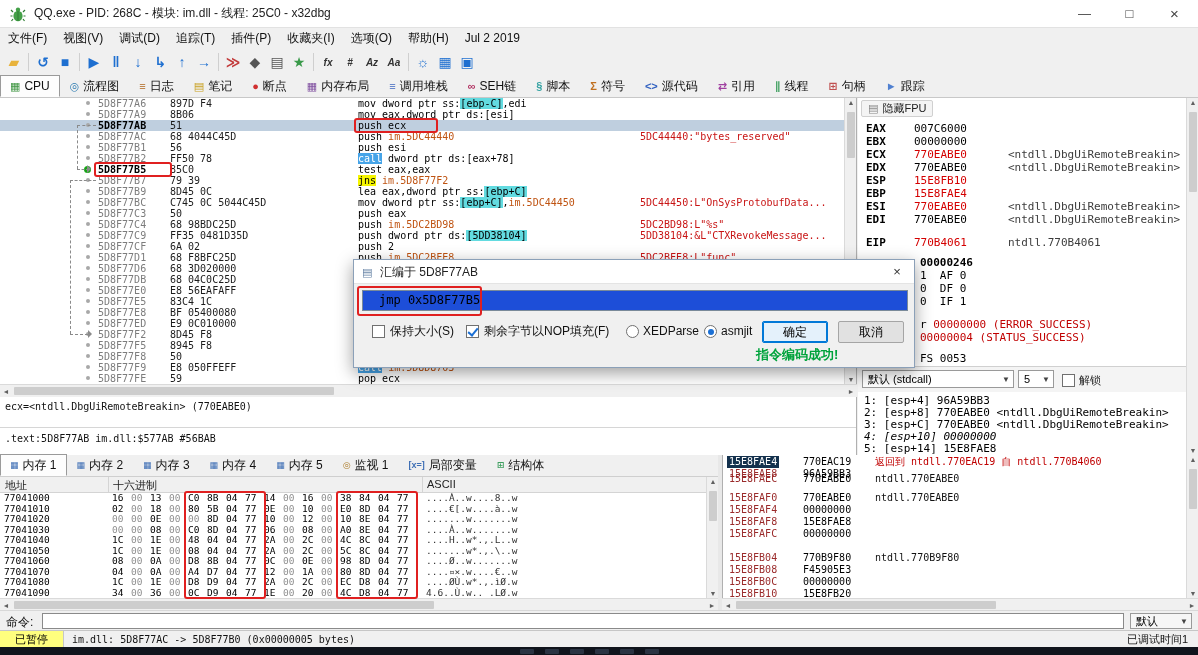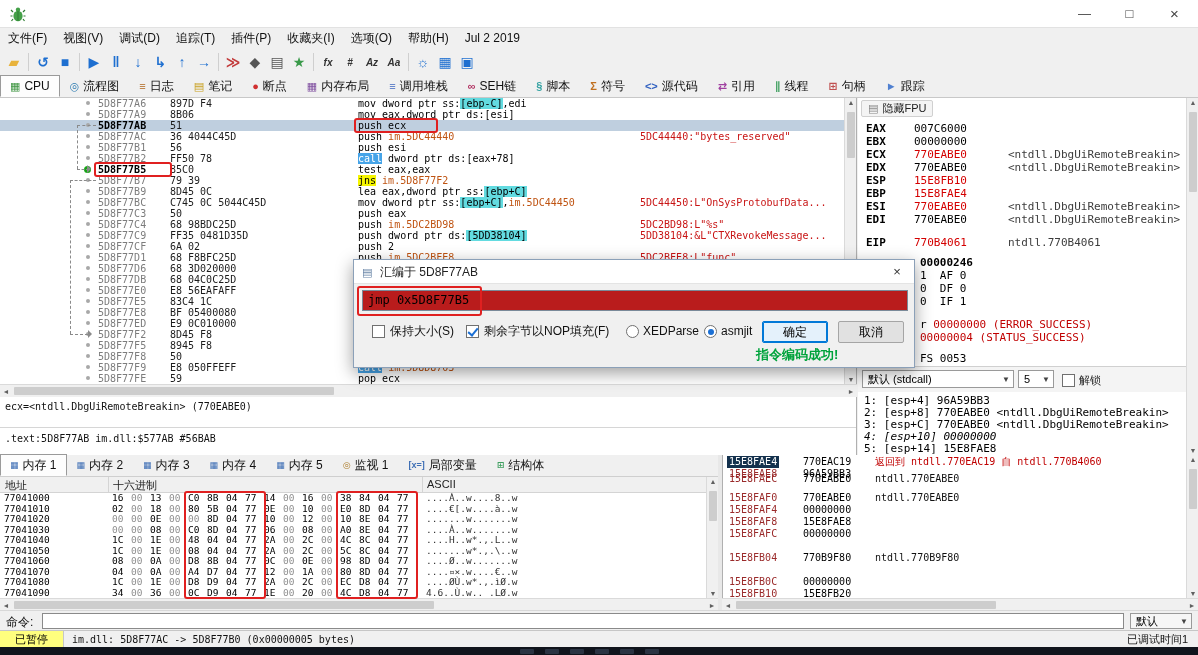--- a/index.html
+++ b/index.html
@@ -101,21 +101,21 @@
 #statusmsg{position:absolute;left:72px;top:1px;color:#111;font-family:"DejaVu Sans Mono",monospace;font-size:10px;line-height:15px}
 #statusright{position:absolute;right:10px;top:1px;color:#111;line-height:15px}
 #taskbar{position:absolute;left:0;top:647px;width:1198px;height:8px;background:#10141c}
 #taskbar i{position:absolute;top:2px;width:14px;height:5px;background:#2a3342;border-radius:1px}
 
 #dialog{position:absolute;left:353px;top:259px;width:562px;height:109px;background:#f0f0f0;border:1px solid #8ba0b8;box-shadow:0 5px 16px rgba(0,0,0,.38);z-index:50}
 #dlgtitle{position:absolute;left:0;top:0;width:100%;height:24px;background:#fff;border-bottom:1px solid #e4e4e4}
 #dlgtitle .dicon{position:absolute;left:8px;top:6px;color:#6a86a8;font-size:11px;line-height:12px}
 #dlgtitle .dtext{position:absolute;left:26px;top:4px;color:#222}
 #dlgclose{position:absolute;right:0;top:0;width:34px;height:24px;text-align:center;line-height:24px;color:#333;font-size:13px}
-#dlginput{position:absolute;left:8px;top:30px;width:546px;height:21px;background:#b91c1c;border:1px solid #7a8a99;font-family:"DejaVu Sans Mono",monospace;font-size:12px;line-height:19px;padding-left:5px;color:#000}
+#dlginput{position:absolute;left:8px;top:30px;width:546px;height:21px;background:#1d4ed8;border:1px solid #7a8a99;font-family:"DejaVu Sans Mono",monospace;font-size:12px;line-height:19px;padding-left:16px;color:#000}
 .cb{position:absolute;width:13px;height:13px;background:#fff;border:1px solid #707070}
 .cb.on::after{content:"";position:absolute;left:3px;top:0px;width:4px;height:8px;border:solid #1a6fd4;border-width:0 2px 2px 0;transform:rotate(40deg)}
 .rd{position:absolute;width:13px;height:13px;background:#fff;border:1px solid #707070;border-radius:50%}
 .rd.on::after{content:"";position:absolute;left:2.5px;top:2.5px;width:6px;height:6px;border-radius:50%;background:#1a6fd4}
 .dlbl{position:absolute;font-size:12px;color:#111;line-height:14px}
 .btn{position:absolute;width:66px;height:22px;text-align:center;line-height:20px;font-size:12px;background:#e1e1e1;border:1px solid #a5a5a5;border-radius:2px}
 .btn.primary{background:#e4f1fb;border:1px solid #0078d7;box-shadow:0 0 0 1px #0078d7 inset}
 #dlgstatus{position:absolute;left:402px;top:86px;font-size:13px;font-weight:bold}
 
 .anno{position:absolute;border:2px solid #e02020;border-radius:3px;z-index:80;pointer-events:none}
@@ -125,20 +125,21 @@
 
 <div id="titlebar">
   <span class="appicon">
     <svg width="16" height="16" viewBox="0 0 16 16">
         <path d="M3 6 L1 4 M13 6 L15 4 M2.5 10 H0.5 M15.5 10 H13.5 M3 13 L1.5 15 M13 13 L14.5 15" stroke="#2e7d32" stroke-width="1.2" fill="none"></path>
         <circle cx="8" cy="3.8" r="2.2" fill="#43a047"></circle>
         <ellipse cx="8" cy="10" rx="4.6" ry="5.2" fill="#43a047"></ellipse>
         <line x1="8" y1="5" x2="8" y2="15" stroke="#2e7d32" stroke-width="1"></line>
       </svg>
   </span>
+  <span class="title">QQ.exe - PID: 268C - 模块: im.dll - 线程: 25C0 - x32dbg</span>
   <div class="caption-btns">
     <span>—</span>
     <span>□</span>
     <span style="font-size:15px">×</span>
   </div>
 </div>
 
 <div id="menubar">
     <span>文件(F)</span>
     <span>视图(V)</span>
@@ -240,21 +241,21 @@
       <span class="ticn" style="color: rgb(80, 128, 208);">►</span>
       <span>跟踪</span>
     </div>
   </div>
 
 <div id="disasm">
   <div>
       <div class="drow" style="top: 0px;"><span class="dot"></span><span class="da">5D8F77A6</span><span class="db">897D F4</span><span class="dt"><span>mov dword ptr ss:</span><span class="tok-hl">[ebp-C]</span><span>,edi</span></span></div>
       <div class="drow" style="top: 11px;"><span class="dot"></span><span class="da">5D8F77A9</span><span class="db">8B06</span><span class="dt"><span>mov eax,dword ptr ds:[esi]</span></span></div>
       <div class="drow sel" style="top: 22px;"><span class="dot"></span><span class="da">5D8F77AB</span><span class="db">51</span><span class="dt"><span>push ecx</span></span></div>
-      <div class="drow" style="top: 33px;"><span class="dot"></span><span class="da">5D8F77AC</span><span class="db">36 4044C45D</span><span class="dt"><span>push </span><span class="tok-addr">im.5DC44440</span></span><span class="dc">5DC44440:"bytes_reserved"</span></div>
+      <div class="drow" style="top: 33px;"><span class="dot"></span><span class="da">5D8F77AC</span><span class="db">68 4044C45D</span><span class="dt"><span>push </span><span class="tok-addr">im.5DC44440</span></span><span class="dc">5DC44440:"bytes_reserved"</span></div>
       <div class="drow" style="top: 44px;"><span class="dot"></span><span class="da">5D8F77B1</span><span class="db">56</span><span class="dt"><span>push esi</span></span></div>
       <div class="drow" style="top: 55px;"><span class="dot"></span><span class="da">5D8F77B2</span><span class="db">FF50 78</span><span class="dt"><span class="tok-call">call</span><span> dword ptr ds:[eax+78]</span></span></div>
       <div class="drow" style="top: 66px;"><span class="dot bp"></span><span class="da bold">5D8F77B5</span><span class="db">85C0</span><span class="dt"><span>test eax,eax</span></span></div>
       <div class="drow" style="top: 77px;"><span class="dot"></span><span class="da">5D8F77B7</span><span class="db">79 39</span><span class="dt"><span class="tok-jcc">jns</span><span> </span><span class="tok-addr">im.5D8F77F2</span></span></div>
       <div class="drow" style="top: 88px;"><span class="dot"></span><span class="da">5D8F77B9</span><span class="db">8D45 0C</span><span class="dt"><span>lea eax,dword ptr ss:</span><span class="tok-hl">[ebp+C]</span></span></div>
       <div class="drow" style="top: 99px;"><span class="dot"></span><span class="da">5D8F77BC</span><span class="db">C745 0C 5044C45D</span><span class="dt"><span>mov dword ptr ss:</span><span class="tok-hl">[ebp+C]</span><span>,</span><span class="tok-addr">im.5DC44450</span></span><span class="dc">5DC44450:L"OnSysProtobufData...</span></div>
       <div class="drow" style="top: 110px;"><span class="dot"></span><span class="da">5D8F77C3</span><span class="db">50</span><span class="dt"><span>push eax</span></span></div>
       <div class="drow" style="top: 121px;"><span class="dot"></span><span class="da">5D8F77C4</span><span class="db">68 98BDC25D</span><span class="dt"><span>push </span><span class="tok-addr">im.5DC2BD98</span></span><span class="dc">5DC2BD98:L"%s"</span></div>
       <div class="drow" style="top: 132px;"><span class="dot"></span><span class="da">5D8F77C9</span><span class="db">FF35 0481D35D</span><span class="dt"><span>push dword ptr ds:</span><span class="tok-hl">[5DD38104]</span></span><span class="dc">5DD38104:&amp;L"CTXRevokeMessage...</span></div>
       <div class="drow" style="top: 143px;"><span class="dot"></span><span class="da">5D8F77CF</span><span class="db">6A 02</span><span class="dt"><span>push 2</span></span></div>
@@ -413,20 +414,21 @@
 
 <div id="stack">
     <div class="srow" style="top: 1px;"><span class="sa cur">15E8FAE4</span><span class="sv">770EAC19</span><span class="sc" style="color: rgb(192, 0, 0);">返回到 ntdll.770EAC19 自 ntdll.770B4060</span></div>
     <div class="srow" style="top: 13px;"><span class="sa">15E8FAE8</span><span class="sv">96A59BB3</span></div>
     <div class="srow" style="top: 18px;"><span class="sa">15E8FAEC</span><span class="sv">770EABE0</span><span class="sc" style="color: rgb(17, 17, 17);">ntdll.770EABE0</span></div>
     <div class="srow" style="top: 37px;"><span class="sa">15E8FAF0</span><span class="sv">770EABE0</span><span class="sc" style="color: rgb(17, 17, 17);">ntdll.770EABE0</span></div>
     <div class="srow" style="top: 49px;"><span class="sa">15E8FAF4</span><span class="sv">00000000</span></div>
     <div class="srow" style="top: 61px;"><span class="sa">15E8FAF8</span><span class="sv">15E8FAE8</span></div>
     <div class="srow" style="top: 73px;"><span class="sa">15E8FAFC</span><span class="sv">00000000</span></div>
     <div class="srow" style="top: 97px;"><span class="sa">15E8FB04</span><span class="sv">770B9F80</span><span class="sc" style="color: rgb(17, 17, 17);">ntdll.770B9F80</span></div>
+    <div class="srow" style="top: 109px;"><span class="sa">15E8FB08</span><span class="sv">F45905E3</span></div>
     <div class="srow" style="top: 121px;"><span class="sa">15E8FB0C</span><span class="sv">00000000</span></div>
     <div class="srow" style="top: 133px;"><span class="sa">15E8FB10</span><span class="sv">15E8FB20</span></div>
   </div>
 <div class="vscroll" style="left:1186px;top:455px;height:143px">
   <span class="sarr" style="left:0;top:1px;width:12px">▲</span>
   <span class="sarr" style="left:0;bottom:1px;width:12px">▼</span>
   <div class="vthumb" style="top:14px;height:40px"></div>
 </div>
 <div class="hscroll" style="left:722px;top:598px;width:476px">
   <span class="sarr" style="left:1px;top:3px;width:10px">◄</span>

